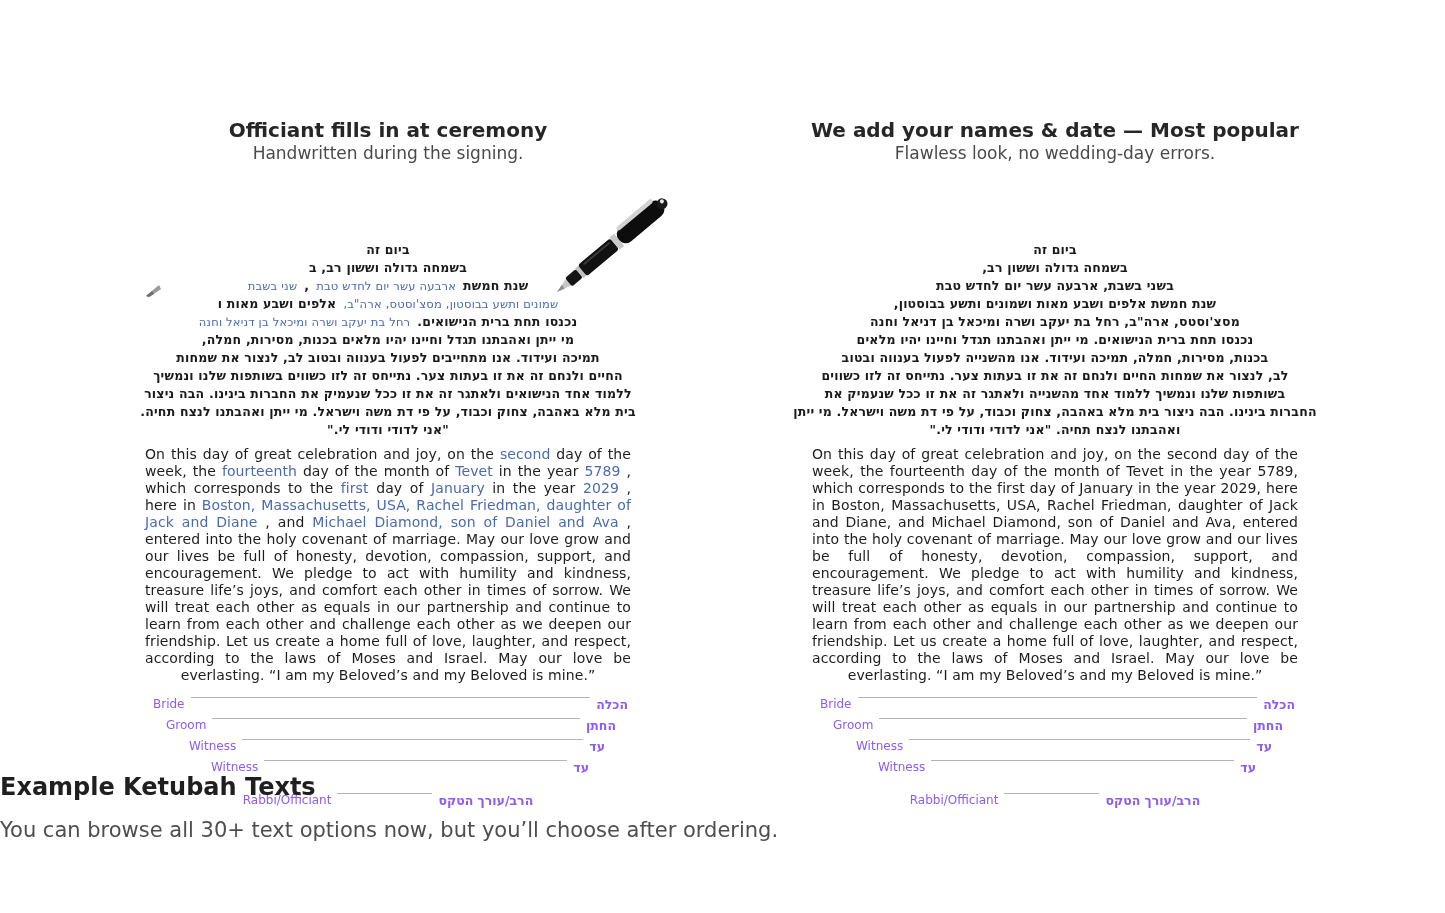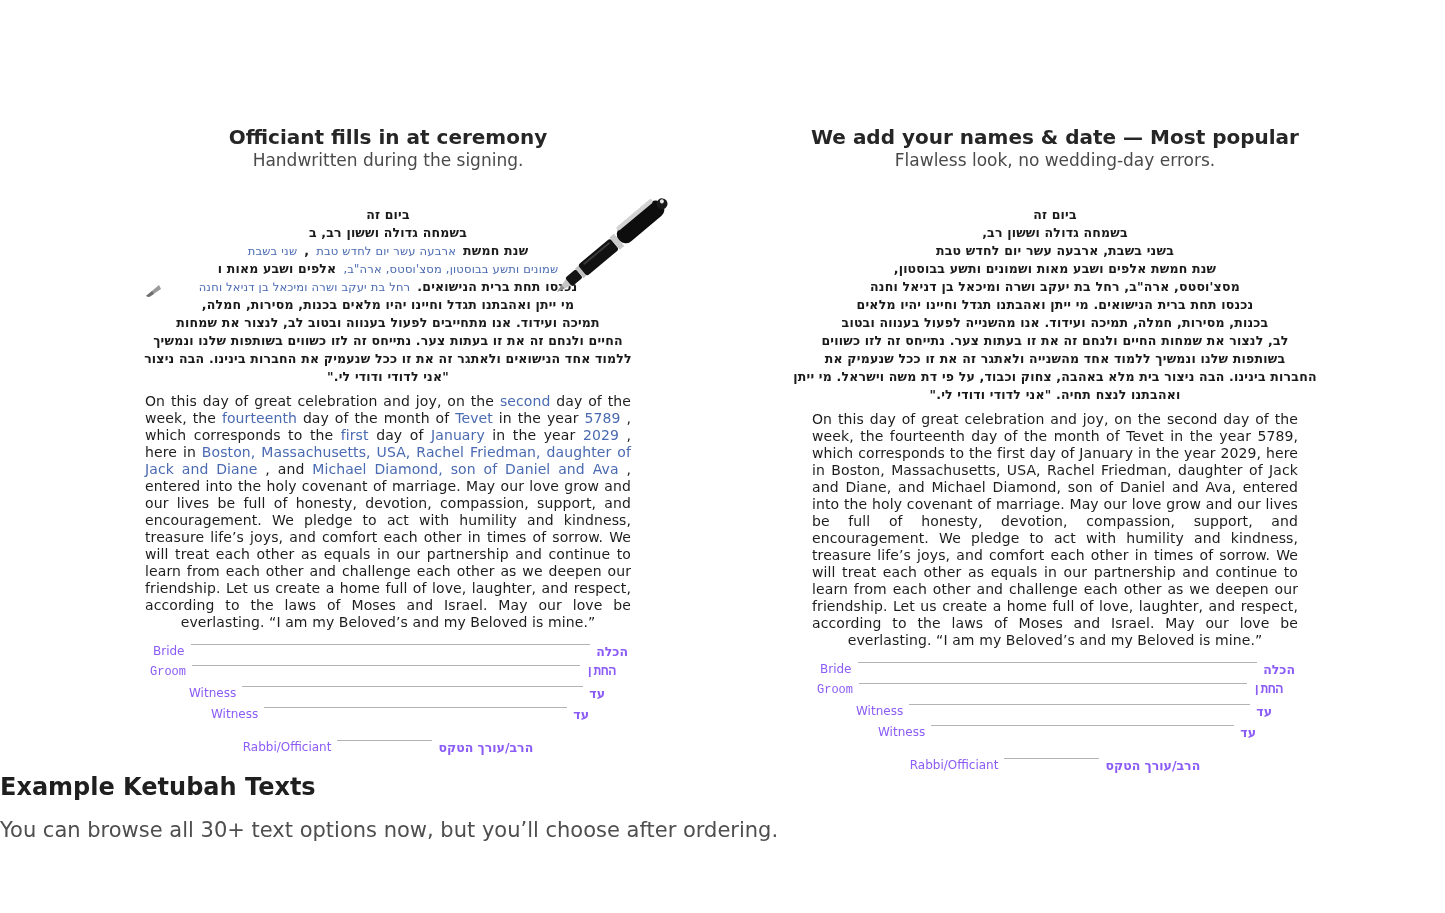--- a/index.html
+++ b/index.html
@@ -1,47 +1,47 @@
 <!DOCTYPE html>
 <html><head>
 <meta charset="utf-8">
 <style>
   * { margin:0; padding:0; box-sizing:border-box; }
   html,body { background:#ffffff; }
   body {
     width:1445px; height:913px; position:relative; overflow:hidden;
     font-family:"DejaVu Sans", "Liberation Sans", sans-serif; color:#1a1a1a;
   }
-  .card { position:absolute; top:125px; width:530px; }
+  .card { position:absolute; top:118px; width:530px; }
   #left-card  { left:123px; }
   #right-card { left:790px; }
   .card-title { text-align:center; font-size:20px; font-weight:bold; color:#262626; line-height:24px; }
   .card-sub   { text-align:center; font-size:17px; color:#4a4a4a; line-height:23px; }
 
-  .heb-block { margin-top:34px; }
+  .heb-block { margin-top:76px; }
   .heb-line {
     display:flex; justify-content:center; align-items:baseline; gap:7px;
     font-size:12.5px; line-height:18px; font-weight:600; letter-spacing:.2px;
     white-space:pre; direction:ltr;
   }
   .heb-line .seg { direction:rtl; unicode-bidi:isolate; }
 
   .eng-para {
     margin-top:7px; padding:0 22px; font-size:14px; line-height:17px;
     text-align:justify; text-align-last:center; color:#1d1d1d; letter-spacing:.1px;
   }
   .hw { color:#4a6ab2; }
   .heb-line .hw { font-weight:500; font-size:11.5px; }
 
   .sig-block { margin-top:13px; }
   .sig-row { display:flex; align-items:flex-start; height:21px; font-size:12px; color:#8b5cf6; }
   .sig-line { flex:1 1 auto; border-bottom:1px solid #b3b3b3; margin:0 6px 3px 6px; }
   .sig-he { font-weight:600; font-size:12.5px; }
   .sig-row.r0 { margin:0 25px 0 30px; }
-  .sig-row.r1 { margin:0 37px 0 27px;font-family:Liberation Mono, monospace; }
+  .sig-row.r1 { margin:0 37px 0 43px; }
   .sig-row.r2 { margin:0 48px 0 66px; }
   .sig-row.r3 { margin:0 64px 0 88px; }
   .sig-row.r4 { margin:12px 0 0 0; justify-content:center; }
   .sig-row.r4 .sig-line { flex:0 0 95px; }
 
   #pen { position:absolute; left:538px; top:224px; width:150px; height:42px;
          transform:rotate(-40deg); }
   #nib-mark { position:absolute; left:145px; top:283px; width:16px; height:14px; }
 
   #footer { position:absolute; left:0; top:772px; width:1445px; text-align:left; }
@@ -57,20 +57,21 @@
   <div class="heb-block" id="left-heb">
       <div class="heb-line"><span class="seg">ביום זה</span></div>
       <div class="heb-line"><span class="seg">בשמחה גדולה וששון רב, ב</span></div>
       <div class="heb-line"><span class="seg hw">שני בשבת</span><span class="seg">,</span><span class="seg hw">ארבעה עשר יום לחדש טבת</span><span class="seg">שנת חמשת</span></div>
       <div class="heb-line"><span class="seg">אלפים ושבע מאות ו</span><span class="seg hw">שמונים ותשע בבוסטון, מסצ'וסטס, ארה"ב,</span></div>
       <div class="heb-line"><span class="seg hw">רחל בת יעקב ושרה ומיכאל בן דניאל וחנה</span><span class="seg">נכנסו תחת ברית הנישואים.</span></div>
       <div class="heb-line"><span class="seg">מי ייתן ואהבתנו תגדל וחיינו יהיו מלאים בכנות, מסירות, חמלה,</span></div>
       <div class="heb-line"><span class="seg">תמיכה ועידוד. אנו מתחייבים לפעול בענווה ובטוב לב, לנצור את שמחות</span></div>
       <div class="heb-line"><span class="seg">החיים ולנחם זה את זו בעתות צער. נתייחס זה לזו כשווים בשותפות שלנו ונמשיך</span></div>
       <div class="heb-line"><span class="seg">ללמוד אחד הנישואים ולאתגר זה את זו ככל שנעמיק את החברות בינינו. הבה ניצור</span></div>
+      <div class="heb-line"><span class="seg">בית מלא באהבה, צחוק וכבוד, על פי דת משה וישראל. מי ייתן ואהבתנו לנצח תחיה.</span></div>
       <div class="heb-line"><span class="seg">"אני לדודי ודודי לי."</span></div>
     </div>
   <div class="eng-para" id="left-eng"><span>On this day of great celebration and joy, on the </span><span class="hw">second</span><span> day of the week, the </span><span class="hw">fourteenth</span><span> day of the month of </span><span class="hw">Tevet</span><span> in the year </span><span class="hw">5789</span><span> , which corresponds to the </span><span class="hw">first</span><span> day of </span><span class="hw">January</span><span> in the year </span><span class="hw">2029</span><span> , here in </span><span class="hw">Boston, Massachusetts, USA, Rachel Friedman, daughter of Jack and Diane</span><span> , and </span><span class="hw">Michael Diamond, son of Daniel and Ava</span><span> , entered into the holy covenant of marriage. May our love grow and our lives be full of honesty, devotion, compassion, support, and encouragement. We pledge to act with humility and kindness, treasure life’s joys, and comfort each other in times of sorrow. We will treat each other as equals in our partnership and continue to learn from each other and challenge each other as we deepen our friendship. Let us create a home full of love, laughter, and respect, according to the laws of Moses and Israel. May our love be everlasting. “I am my Beloved’s and my Beloved is mine.”</span></div>
   <div class="sig-block" id="left-sigs">
       <div class="sig-row r0">
         <span class="sig-en">Bride</span>
         <span class="sig-line"></span>
         <span class="sig-he" dir="rtl">הכלה</span>
       </div>
       <div class="sig-row r1">

